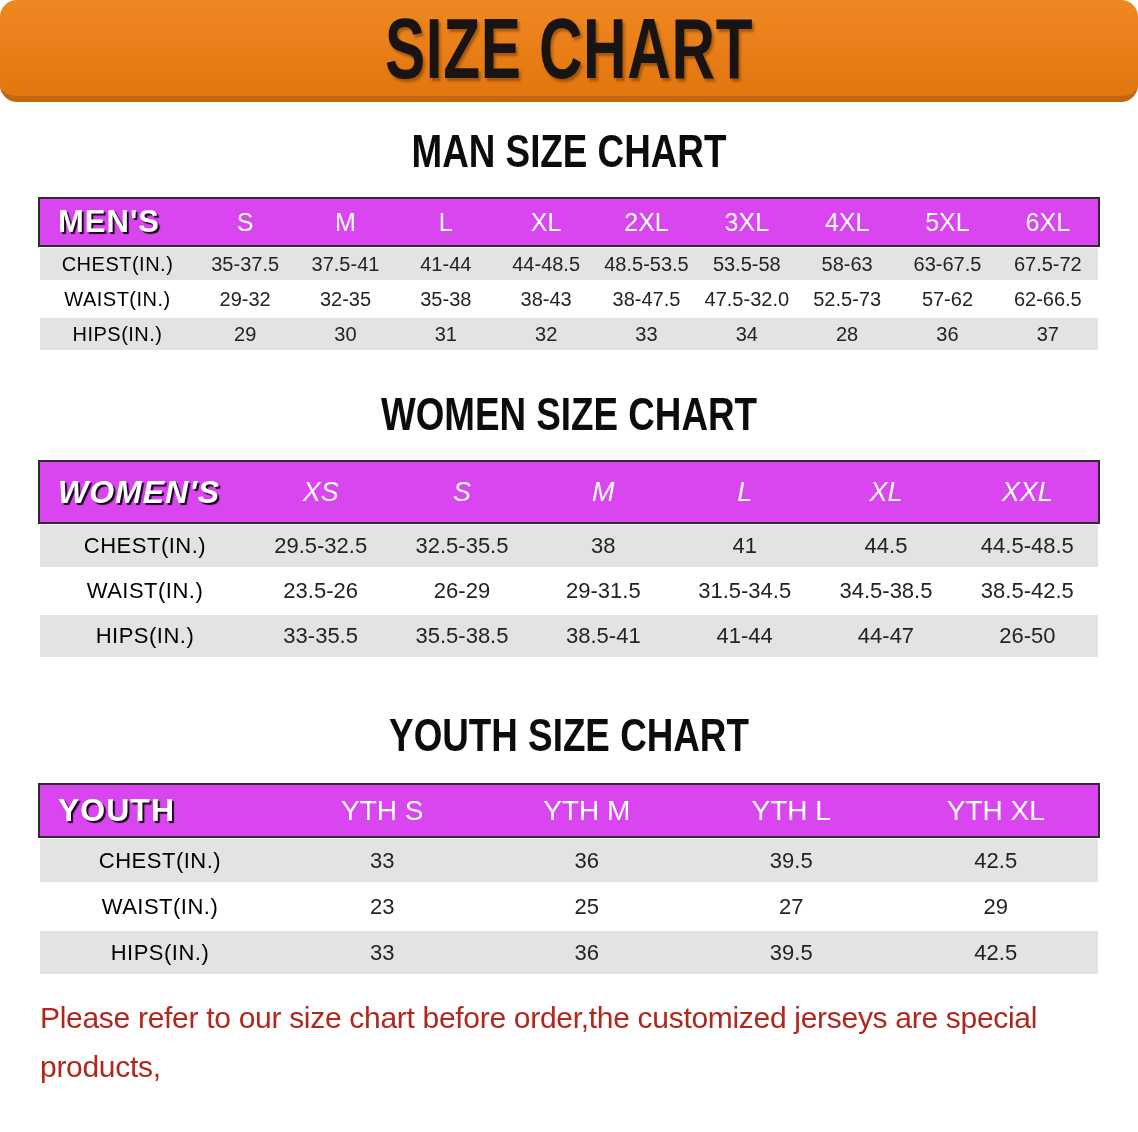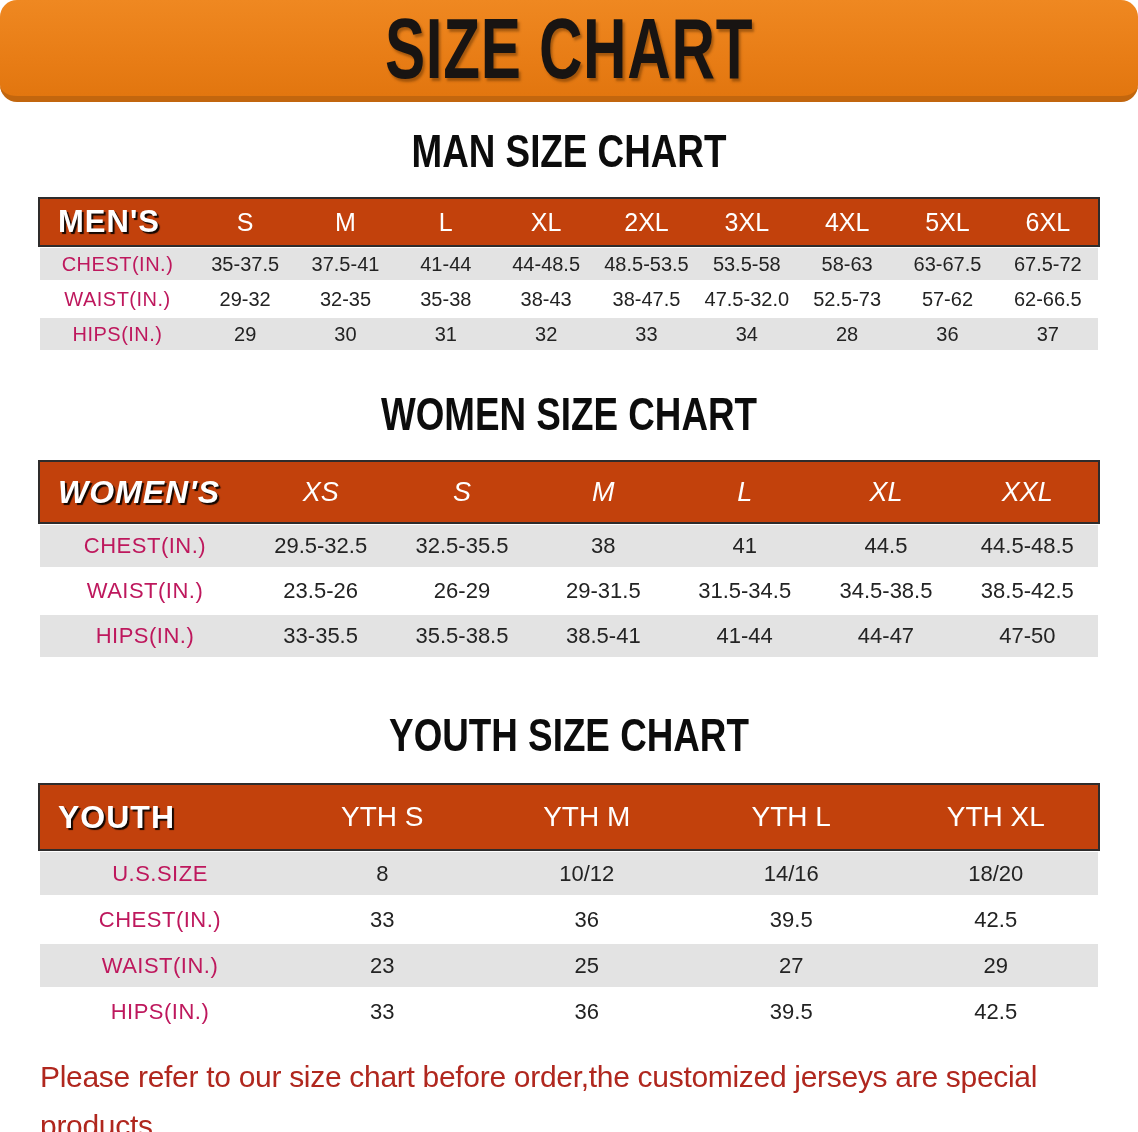--- a/index.html
+++ b/index.html
@@ -45,60 +45,60 @@
   .size-table {
     width: 1058px;
     margin: 18px auto 0 auto;
     border-collapse: separate;
     border-spacing: 0 3px;
     table-layout: fixed;
   }
   .s2 .size-table { margin-top: 20px; }
 
   .size-table thead tr {
-    background: #c2410c;
+    background: #d946ef;
     box-shadow: 0 0 0 2px #2e2c2c;
   }
   .size-table th {
     color: #ffffff; font-weight: normal;
     text-align: center; padding: 0;
     white-space: nowrap; overflow: hidden;
   }
   .size-table th.group-label {
     text-align: left; padding-left: 18px;
     font-weight: 800; letter-spacing: 1px;
     text-shadow: 2px 2px 1px rgba(0,0,0,0.9);
   }
 
   .t0 .label-col { width: 155px; }
   .t1 .label-col { width: 210px; }
   .t2 .label-col { width: 240px; }
 
   .t0 thead tr { height: 46px; }
   .t1 thead tr { height: 60px; font-style: italic; }
-  .t2 thead tr { height: 64px; padding-left: 16px; }
+  .t2 thead tr { height: 51px; padding-left: 16px; }
 
   .t0 th { font-size: 25px; }
   .t1 th { font-size: 27px; }
   .t2 th { font-size: 28px; }
   .t0 th.group-label { font-size: 31px; }
   .t1 th.group-label { font-size: 32px; }
   .t2 th.group-label { font-size: 32px; }
 
   .size-table tbody tr:nth-child(odd)  { background: #e3e3e3; }
   .size-table tbody tr:nth-child(even) { background: #ffffff; }
 
   .size-table td {
     text-align: center; padding: 0;
     color: #232323; white-space: nowrap; overflow: hidden;
   }
   .t0 td { height: 32px; font-size: 20px; }
   .t1 td { height: 42px; font-size: 22px; }
   .t2 td { height: 43px; font-size: 22px; }
-  .size-table td.row-label { color: #be185d; letter-spacing: 0.5px; }
+  .size-table td.row-label { color: #000000; letter-spacing: 0.5px; }
 
   
   .disclaimer {
     margin: 16px 20px 0 40px;
   }
   .disclaimer p {
     margin: 0;
     font-size: 30px;
     line-height: 49px;
     color: #b0271e;
@@ -226,21 +226,21 @@
               <td class="cell">34.5-38.5</td>
               <td class="cell">38.5-42.5</td>
             </tr>
             <tr class="data-row">
               <td class="row-label">HIPS(IN.)</td>
               <td class="cell">33-35.5</td>
               <td class="cell">35.5-38.5</td>
               <td class="cell">38.5-41</td>
               <td class="cell">41-44</td>
               <td class="cell">44-47</td>
-              <td class="cell">47-50</td>
+              <td class="cell">26-50</td>
             </tr>
           </tbody>
         </table>
       </section>
       <section class="chart-section s2">
         <h2 class="section-heading">YOUTH SIZE CHART</h2>
         <table class="size-table t2">
           <colgroup>
             <col class="label-col">
             <col>
@@ -252,27 +252,20 @@
             <tr class="head-row">
               <th class="group-label">YOUTH</th>
               <th class="size-label">YTH S</th>
               <th class="size-label">YTH M</th>
               <th class="size-label">YTH L</th>
               <th class="size-label">YTH XL</th>
             </tr>
           </thead>
           <tbody>
             <tr class="data-row">
-              <td class="row-label">U.S.SIZE</td>
-              <td class="cell">8</td>
-              <td class="cell">10/12</td>
-              <td class="cell">14/16</td>
-              <td class="cell">18/20</td>
-            </tr>
-            <tr class="data-row">
               <td class="row-label">CHEST(IN.)</td>
               <td class="cell">33</td>
               <td class="cell">36</td>
               <td class="cell">39.5</td>
               <td class="cell">42.5</td>
             </tr>
             <tr class="data-row">
               <td class="row-label">WAIST(IN.)</td>
               <td class="cell">23</td>
               <td class="cell">25</td>

